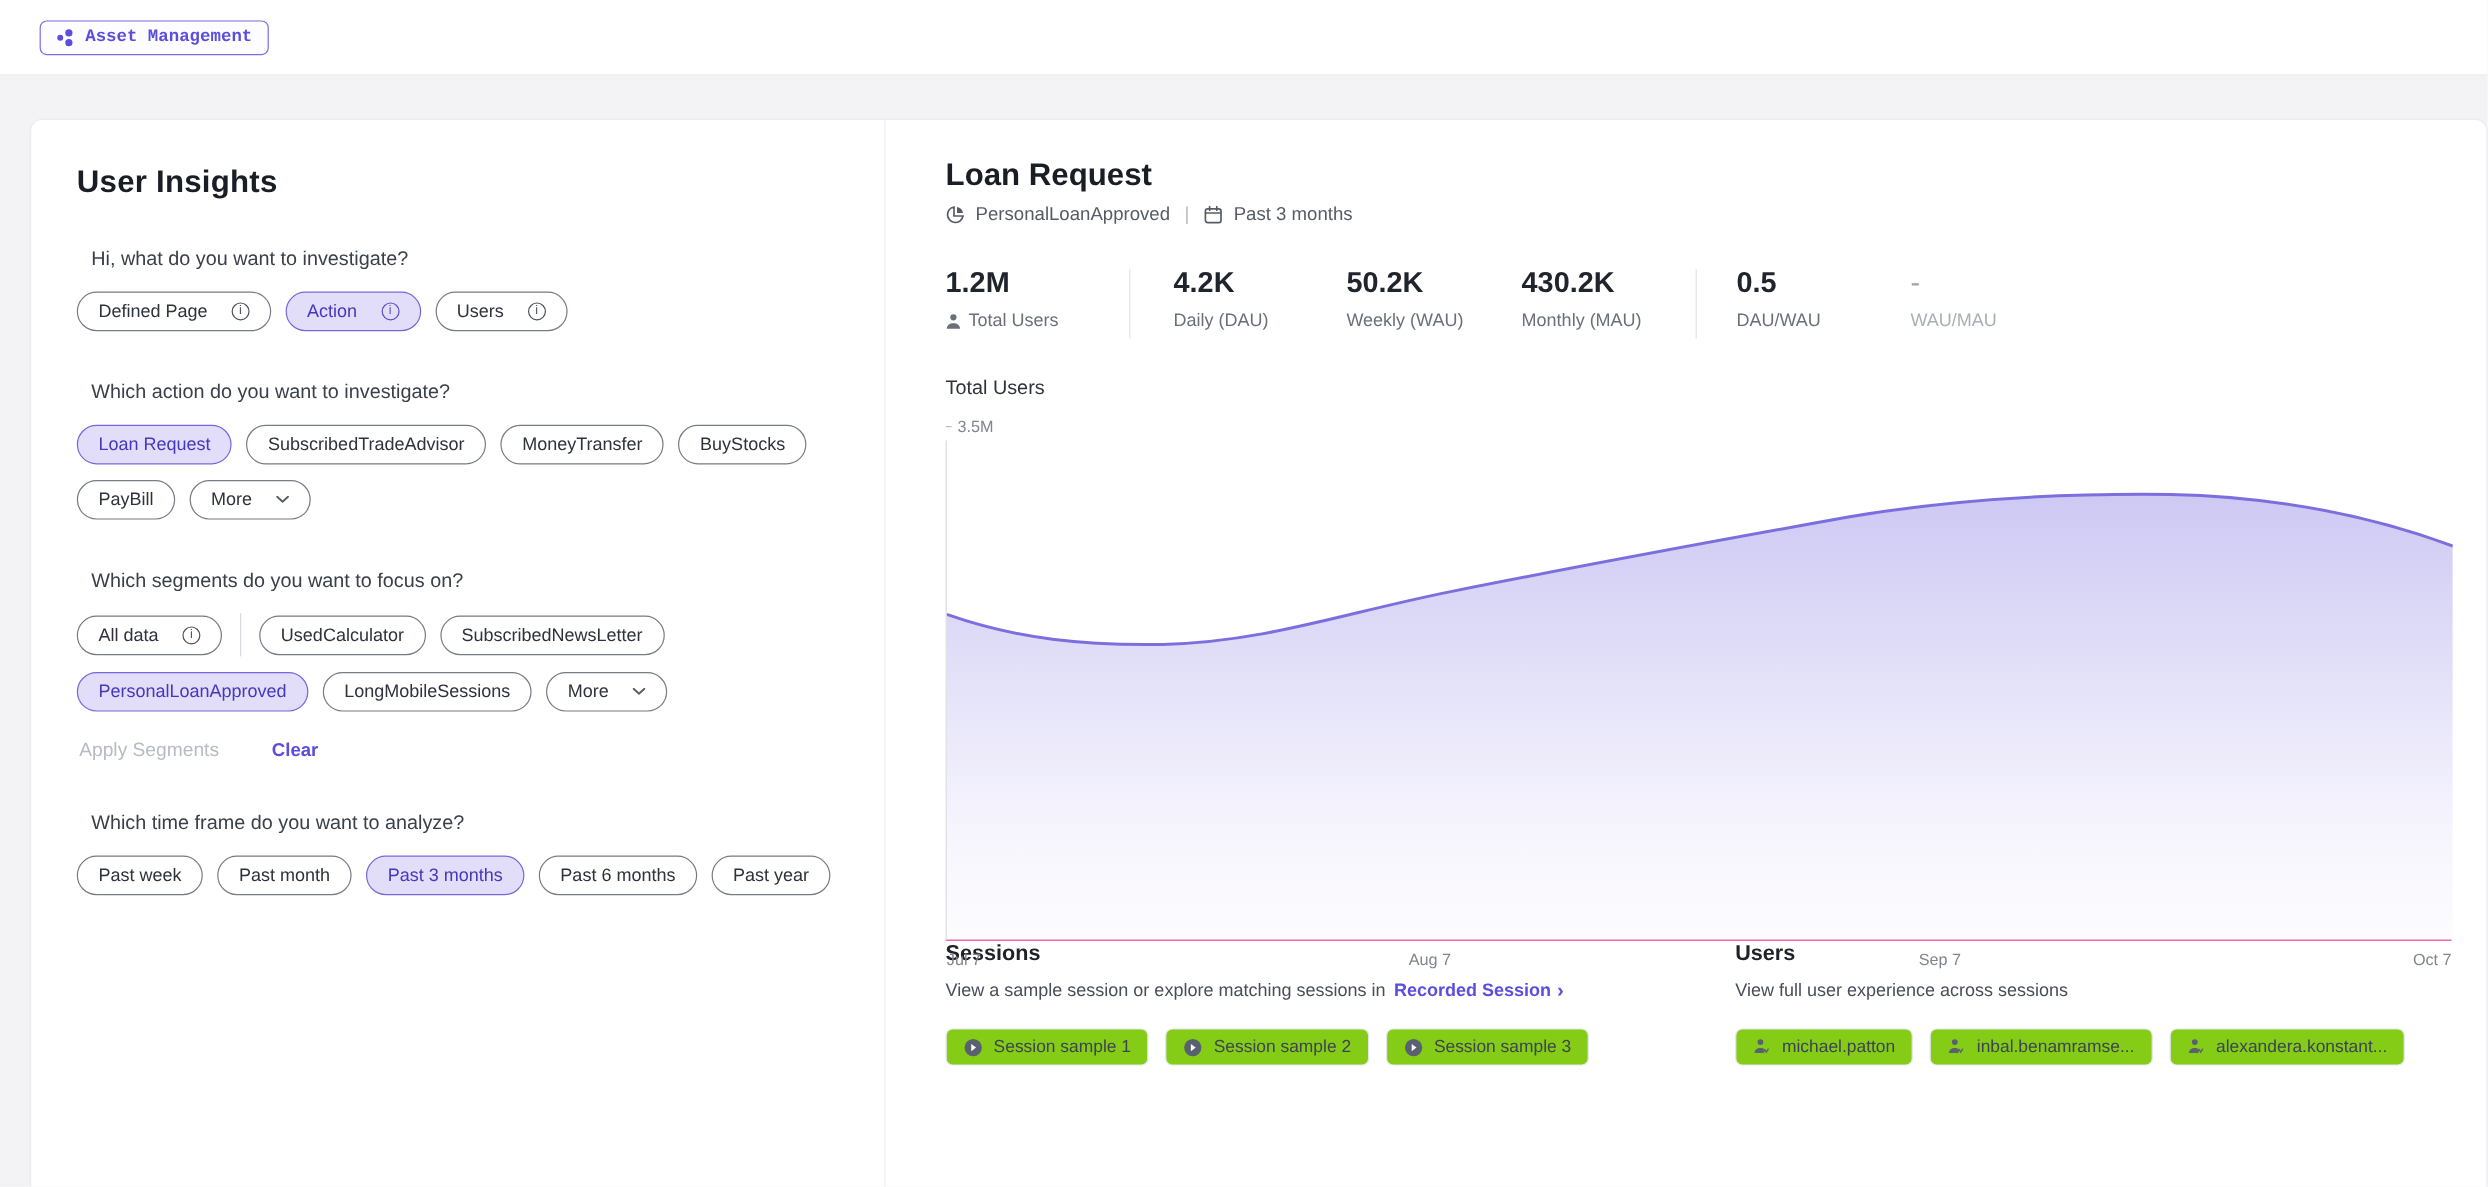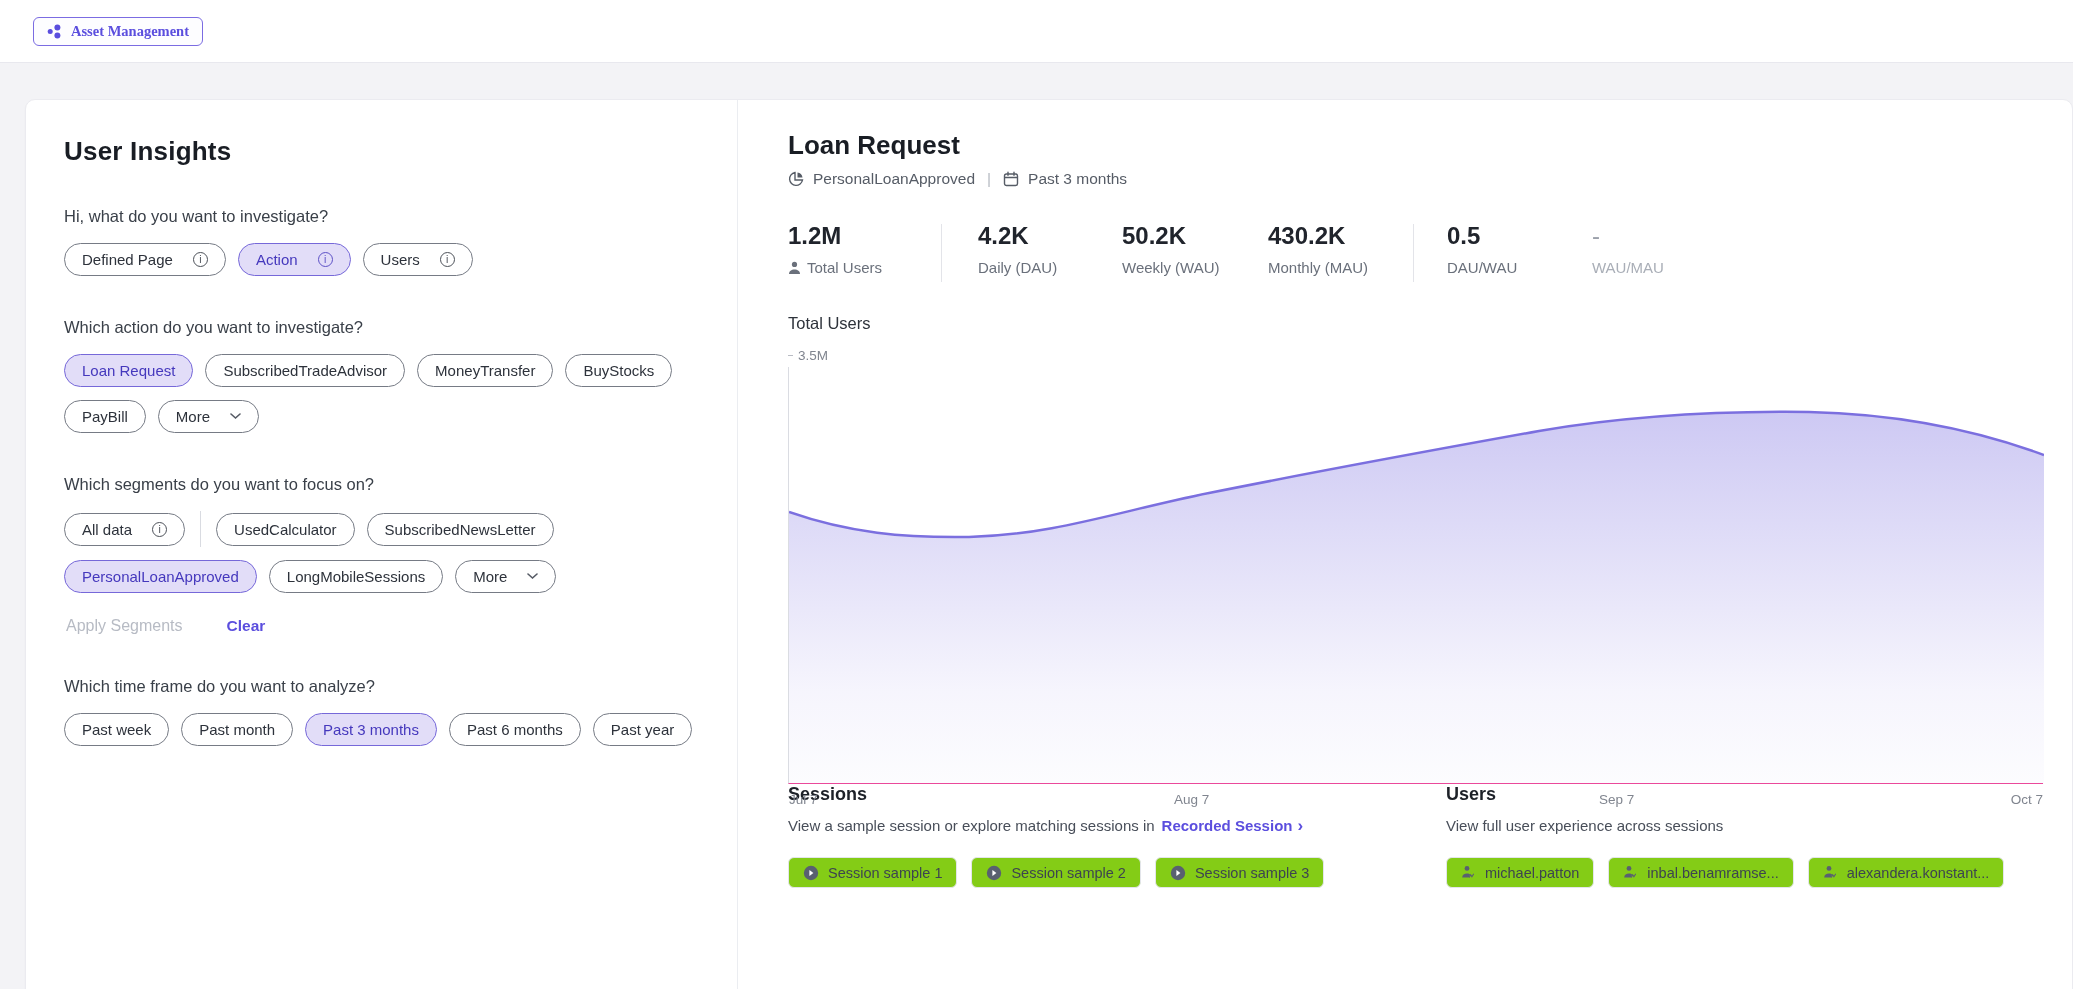--- a/index.html
+++ b/index.html
@@ -10,34 +10,34 @@
   }
   
   .topbar {
     height:63px; background:#ffffff; border-bottom:1px solid #e8e8ee;
     display:flex; align-items:center; padding-left:33px;
   }
   .app-btn {
     display:inline-flex; align-items:center; gap:9px; height:29px; padding:0 13px;
     border:1px solid #7b6ce2; border-radius:6px; background:#fdfdff;
     color:#5b4ede; font-size:14.5px; font-weight:600; cursor:pointer;
-    font-family:Liberation Serif, serif;
+    font-family:Liberation Mono, monospace;
   }
   
   .main-wrap { padding:36px 0 0 25px; }
   .card {
     background:#ffffff; border:1px solid #ebebf0; border-radius:10px;
     width:2048px; height:980px; display:flex; overflow:hidden;
     box-shadow:0 1px 2px rgba(30,32,40,0.03);
   }
   .left-pane { width:712px; border-right:1px solid #ebedf1; padding:36px 40px 0 38px; flex:none; }
   .right-pane { flex:1; padding:30px 28px 0 50px; }
 
   h1.panel-title { font-size:26px; font-weight:700; color:#191d24; letter-spacing:.2px; }
-  .q { font-size:16.5px; color:#3a4049; margin:42px 0 17px; }
+  .q { font-size:16.5px; color:#3a4049; margin:42px 12px 17px; }
   .q.first { margin-top:40px; }
 
   .chip-row { display:flex; align-items:center; gap:12px; margin-bottom:13px; flex-wrap:wrap; }
   .chip {
     display:inline-flex; align-items:center; gap:20px; height:33px; padding:0 17px;
     border:1px solid #767b85; border-radius:17px; background:#fff;
     font-size:15px; color:#2d323b; cursor:pointer; font-family:inherit; white-space:nowrap;
   }
   .chip.selected { background:#e2ddf8; border:1.5px solid #7668d9; color:#4538bd; }
   .info-icon {

